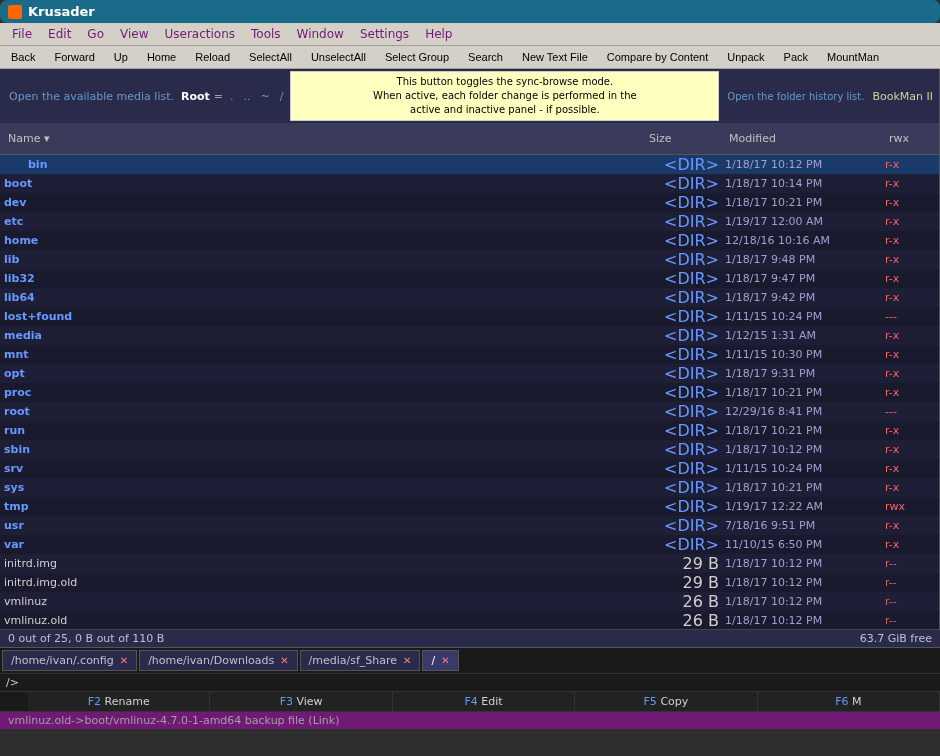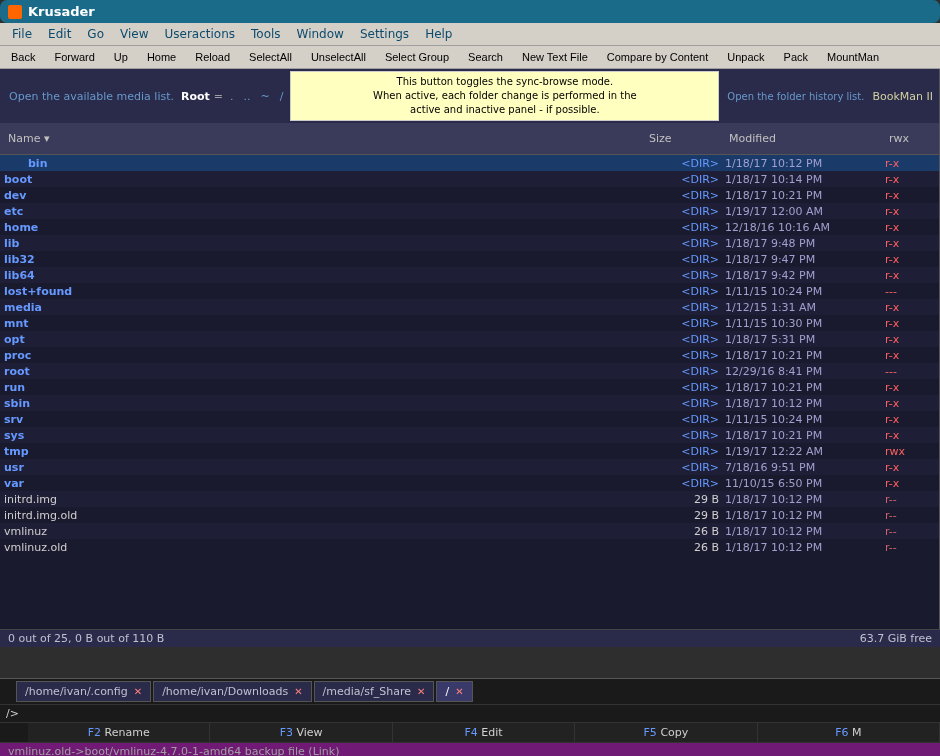--- a/index.html
+++ b/index.html
@@ -3,21 +3,21 @@
   <meta charset="utf-8">
   <style>
     * { margin: 0; padding: 0; box-sizing: border-box; }
     body { font-family: 'DejaVu Sans', 'Liberation Sans', Arial, sans-serif; font-size: 12px; background: #2e2e2e; color: #d0d0d0; width: 940px; height: 756px; overflow: hidden; }
 
     
     #title-bar { background: #1a6b8a; color: white; padding: 4px 8px; display: flex; align-items: center; gap: 6px; font-weight: bold; font-size: 13px; border-radius: 7px; }
     #title-bar .app-icon { width: 14px; height: 14px; background: #ff6600; border-radius: 2px; display: inline-block; }
 
     
-    #menu-bar { background: #d4d0c8; color: #0c4a6e; padding: 2px 4px; display: flex; gap: 0; border-bottom: 1px solid #a0a0a0; }
+    #menu-bar { background: #d4d0c8; color: #701a75; padding: 2px 4px; display: flex; gap: 0; border-bottom: 1px solid #a0a0a0; }
     .menu-item { padding: 2px 8px; cursor: pointer; font-size: 12px; }
 
     
     #toolbar { background: #d4d0c8; padding: 2px 2px; display: flex; align-items: center; gap: 1px; border-bottom: 1px solid #a0a0a0; flex-wrap: wrap; }
     .toolbar-btn { padding: 2px 8px; background: #d4d0c8; border: 1px solid transparent; font-size: 11px; color: #000; cursor: pointer; white-space: nowrap; }
 
     
     #panels { display: flex; height: 560px; }
 
     
@@ -41,30 +41,30 @@
     .file-row.selected { background: #1a3a6a; padding-left: 28px; }
     .file-row.dir .col-name { color: #6699ff; font-weight: bold; }
     .file-row.dir .col-size { color: #6699ff; }
     .file-row.dir .col-modified { color: #a0a0d0; }
     .file-row.dir .col-rwx { color: #ff6060; }
     .file-row.file .col-name { color: #d0d0d0; }
     .file-row.file .col-size { color: #d0d0d0; }
     .file-row.file .col-modified { color: #a0a0d0; }
     .file-row.file .col-rwx { color: #cc6666; }
     .col-name { font-size: 11px; overflow: hidden; white-space: nowrap; }
-    .col-size { font-size: 11px; text-align: right; padding-right: 6px; }
+    .col-size { font-size: 16px; text-align: right; padding-right: 6px; }
     .col-modified { font-size: 11px; }
     .col-rwx { font-size: 11px; }
     .alt-row { background: #1e1e36; }
 
     
     #status-bar { background: #2a2a4a; color: #c0c0d0; padding: 2px 8px; font-size: 11px; display: flex; justify-content: space-between; border-top: 1px solid #444; }
 
     
-    #tab-bar { background: #1a1a1a; display: flex; align-items: center; padding: 2px 16px; gap: 2px; border-top: 1px solid #555; margin-top: 31px; }
+    #tab-bar { background: #1a1a1a; display: flex; align-items: center; padding: 2px 2px; gap: 2px; border-top: 1px solid #555; }
     .tab { background: #2a2a4a; color: #c0c0d0; padding: 3px 8px; font-size: 11px; display: flex; align-items: center; gap: 6px; border: 1px solid #555; cursor: pointer; max-width: 180px; }
     .tab.active { background: #3a3a6a; color: white; }
     .tab .tab-close { color: #ff8080; cursor: pointer; font-size: 10px; }
 
     
     #fkey-bar { background: #1a1a1a; display: flex; border-top: 1px solid #333; padding-left: 28px; }
     .fkey { flex: 1; text-align: center; padding: 3px 2px; font-size: 11px; color: #d0d0d0; border-right: 1px solid #333; cursor: pointer; background: #222; }
     .fkey .fnum { color: #6699ff; }
 
     
@@ -201,21 +201,21 @@
         </div>
         <div class="file-row dir">
           <span class="col-name">mnt</span>
           <span class="col-size">&lt;DIR&gt;</span>
           <span class="col-modified">1/11/15  10:30 PM</span>
           <span class="col-rwx">r-x</span>
         </div>
         <div class="file-row dir alt-row">
           <span class="col-name">opt</span>
           <span class="col-size">&lt;DIR&gt;</span>
-          <span class="col-modified">1/18/17   5:31 PM</span>
+          <span class="col-modified">1/18/17   9:31 PM</span>
           <span class="col-rwx">r-x</span>
         </div>
         <div class="file-row dir">
           <span class="col-name">proc</span>
           <span class="col-size">&lt;DIR&gt;</span>
           <span class="col-modified">1/18/17  10:21 PM</span>
           <span class="col-rwx">r-x</span>
         </div>
         <div class="file-row dir alt-row">
           <span class="col-name">root</span>

